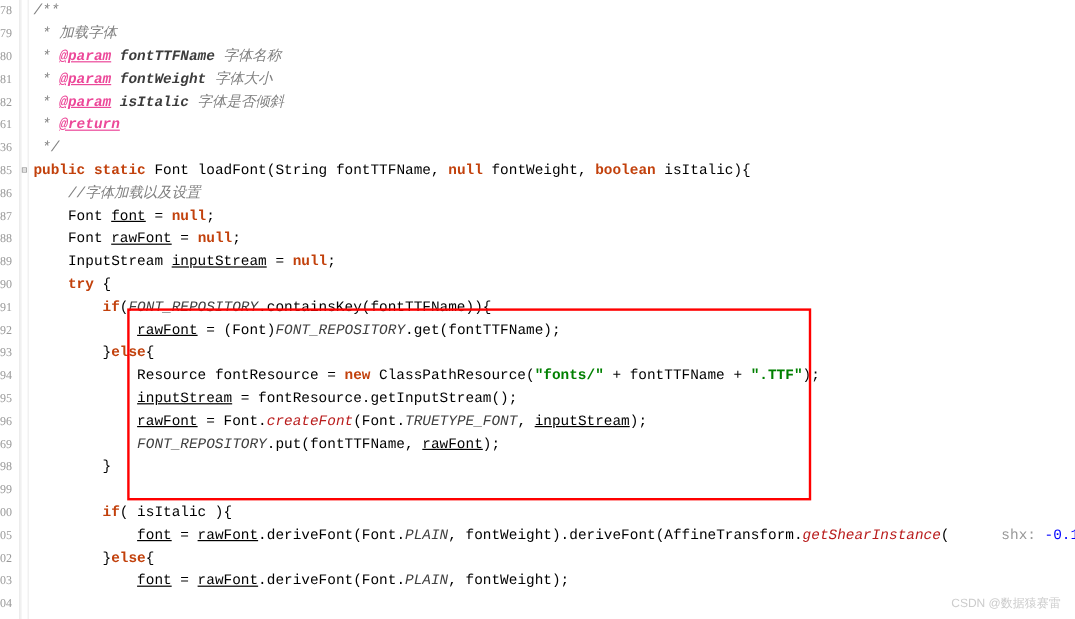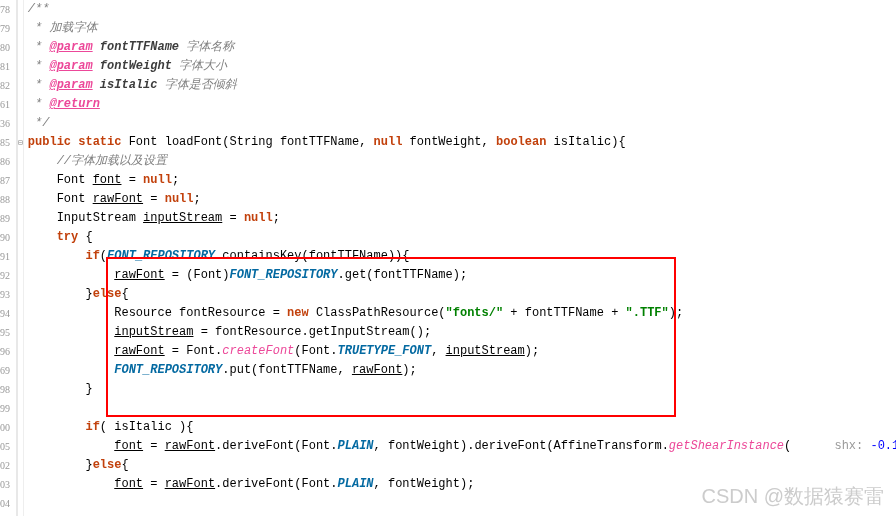--- a/index.html
+++ b/index.html
@@ -38,39 +38,39 @@
   border-right: 1px solid #eee;
 }
 .fold-col div { height: 19px; text-align: center; color: #888; font-size: 8px; line-height: 19px; }
 .code { flex: 1; padding-left: 4px; }
 .line { height: 19px; line-height: 19px; white-space: pre; }
 .kw { color: #c2410c; font-weight: bold; }
 .comment { color: #808080; font-style: italic; }
 .doctag { color: #ec4899; font-style: italic; font-weight: bold; text-decoration: underline; }
 .docparam { color: #3d3d3d; font-style: italic; font-weight: bold; font-family: "Courier New"; }
 .str { color: #008000; font-weight: bold; }
-.static-field { color: #0369a1; font-style: italic; font-weight: bold; }
-.static-method { color: #ec4899; font-style: italic; }
+.static-field { color: #404040; font-style: italic; font-weight: normal; }
+.static-method { color: #b91c1c; font-style: italic; }
 .underline { text-decoration: underline; }
 .param-hint { color: #999; font-style: normal; margin-left: 36px; }
 .red-box {
   position: absolute;
   left: 106px;
   top: 257px;
   width: 570px;
   height: 160px;
   border: 2px solid #ff0000;
   pointer-events: none;
 }
 .watermark {
   position: absolute;
   right: 12px;
   bottom: 6px;
   color: #ccc;
-  font-size: 20px;
+  font-size: 10px;
   font-family: Arial, sans-serif;
 }
 </style>
 </head>
 <body>
 
 <div class="editor">
   <div class="gutter" id="gutter">
       <div>78</div>
       <div>79</div>

